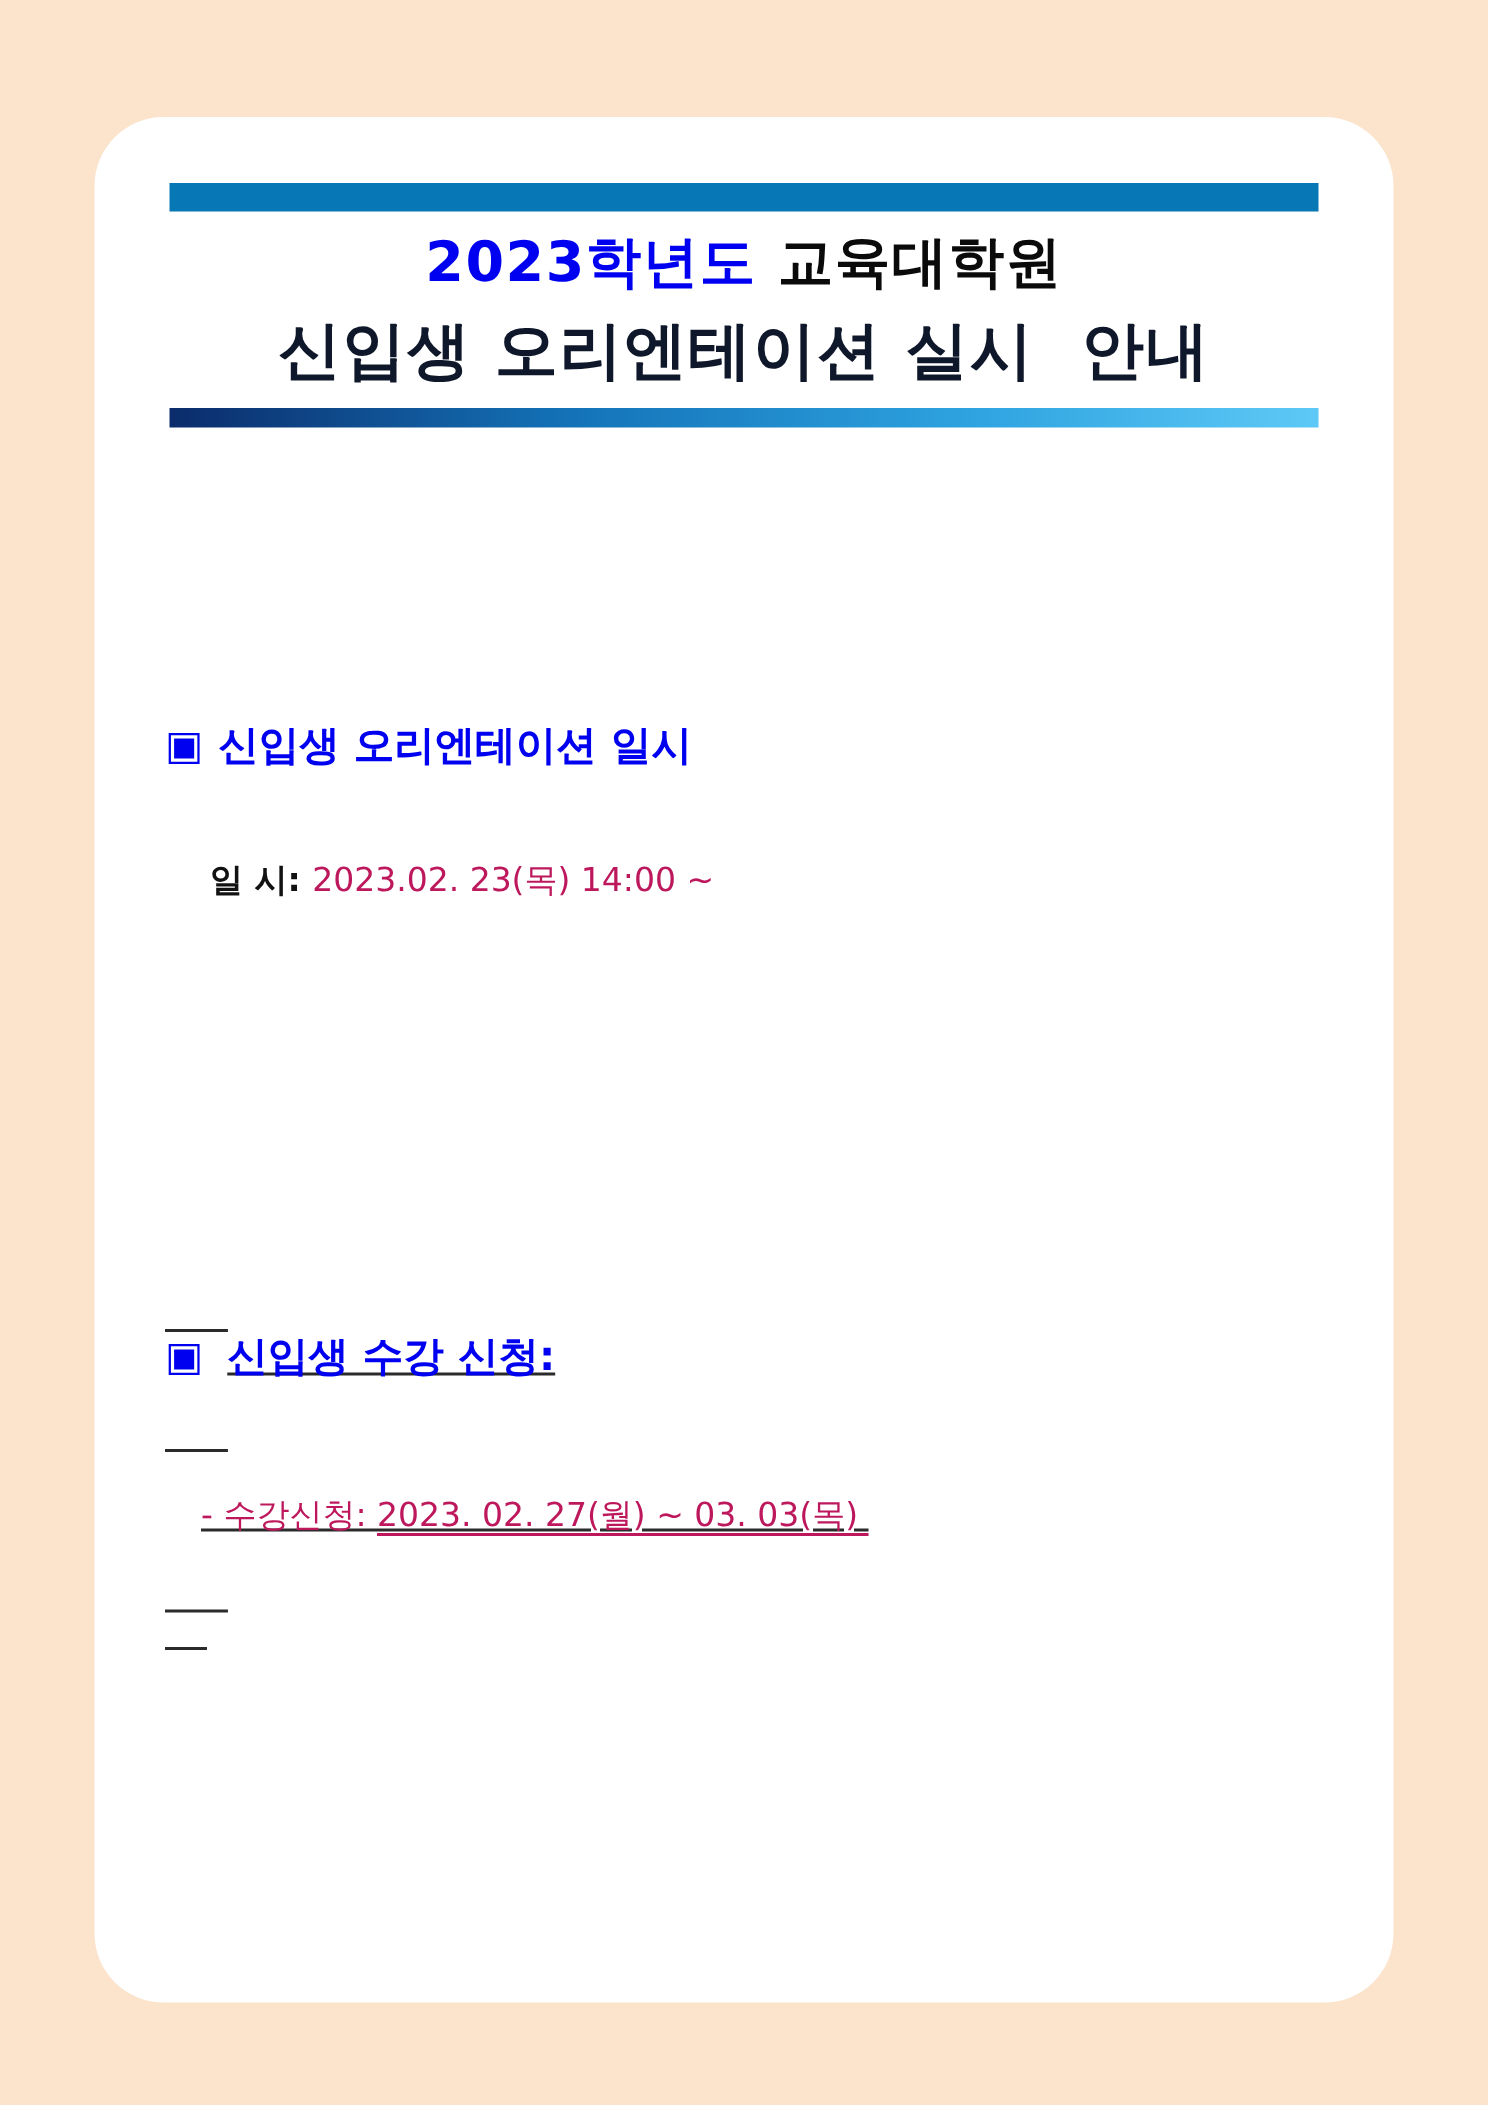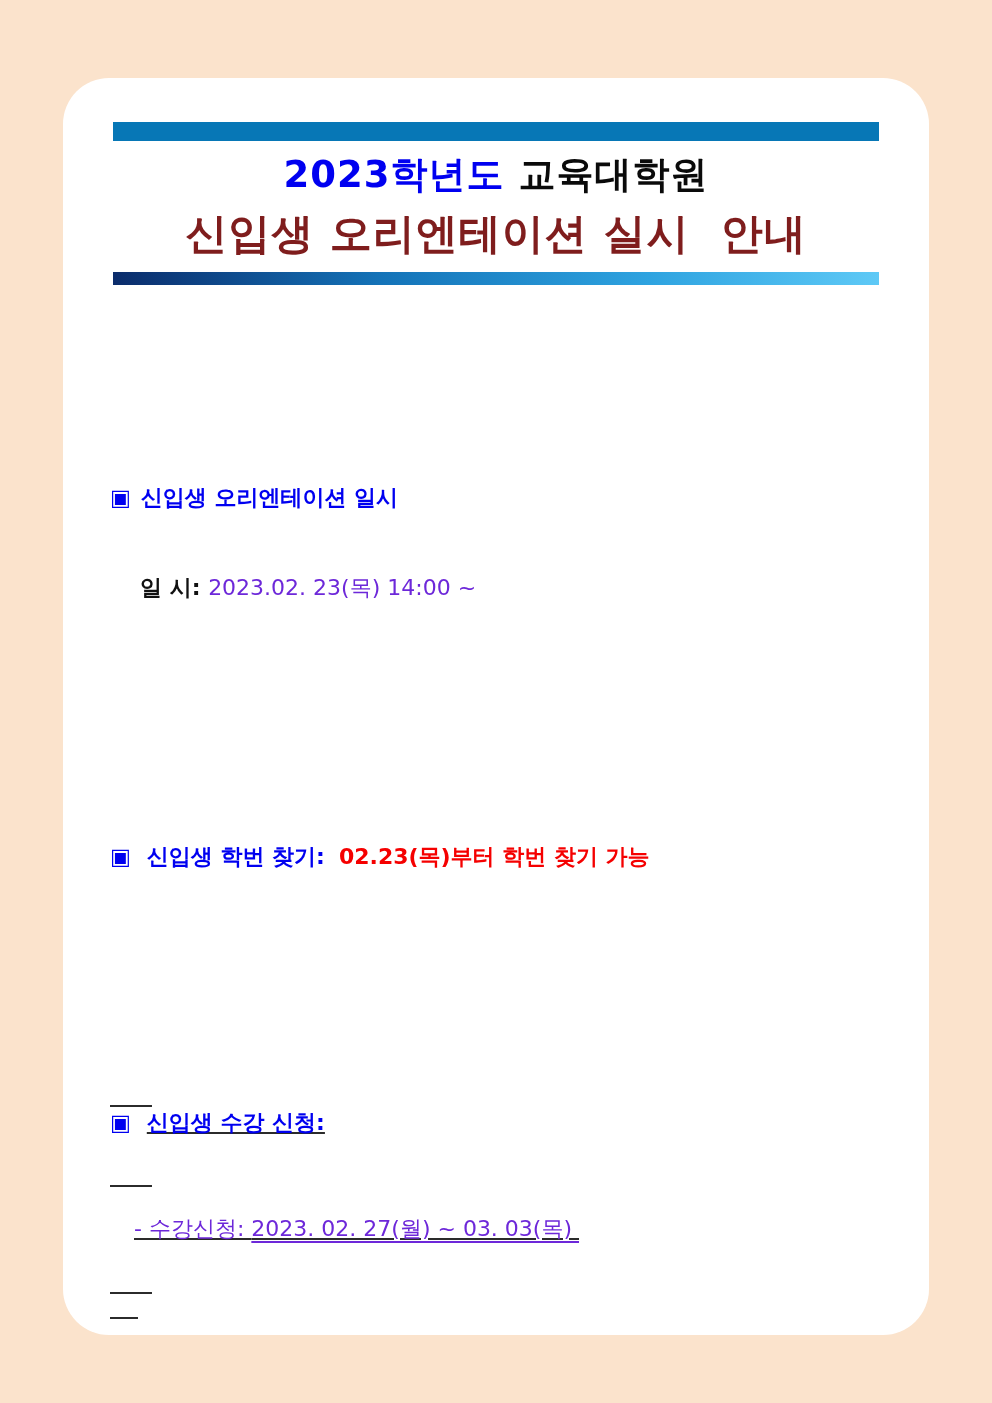--- a/index.html
+++ b/index.html
@@ -12,31 +12,31 @@
   }
   .card{
     position:absolute;left:63px;top:78px;
     width:866px;height:1257px;
     background:#ffffff;border-radius:46px;
     overflow:hidden;
   }
   .top-bar{margin:44px auto 0;width:766px;height:19px;background:#0777b6;}
   .title-line1{text-align:center;font-size:37px;font-weight:bold;margin-top:9px;color:#0a0a0a;letter-spacing:1px;white-space:pre-wrap;}
   .title-line1 .year{color:#0000f0;}
-  .title-line2{text-align:center;font-size:42px;font-weight:bold;margin-top:6px;color:#7f1d1d;white-space:pre-wrap;letter-spacing:1px;}
+  .title-line2{text-align:center;font-size:42px;font-weight:bold;margin-top:6px;color:#0f172a;white-space:pre-wrap;letter-spacing:1px;}
   .grad-bar{margin:10px auto 0;width:766px;height:13px;
     background:linear-gradient(90deg,#0b2c6b 0%,#1473b8 35%,#2ea3e0 70%,#5ec9f6 100%);}
   .content{padding:0 40px 0 47px;font-size:22px;color:#2b2b2b;white-space:pre-wrap;}
   .sec{margin-top:36px;}
-  .sec-heading{font-size:22px;font-weight:bold;color:#0000f0;line-height:30px;}
+  .sec-heading{font-size:27px;font-weight:bold;color:#0000f0;line-height:30px;}
   .bullet{color:#0000f0;font-weight:bold;margin-right:16px;}
   .bullet.tight{margin-right:10px;}
   .row{line-height:33px;}
   .lbl-bold{font-weight:bold;color:#111111;text-align:right;}
-  .val{color:#6d28d9;}
+  .val{color:#be185d;}
   .red-bold{color:#f50000;font-weight:bold;}
   .ul-val{text-decoration:underline;text-underline-offset:5px;text-decoration-thickness:1.5px;}
   .indent30{padding-left:30px;}
   .indent24{padding-left:24px;}
 </style>
 </head>
 <body>
 
 <div class="card">
 
@@ -50,23 +50,20 @@
 
   <div class="content">
 
     
     <div class="sec" style="margin-top:48px;">
       <div class="sec-heading"><span class="bullet tight">▣</span><span>신입생 오리엔테이션 일시</span></div>
       <div class="row indent30" style="margin-top:8px;"><span class="lbl-bold">일 시: </span><span class="val">2023.02. 23(목) 14:00 ~</span></div>
     </div>
 
     
-    <div class="sec" style="margin-top:38px;">
-      <div class="sec-heading"><span class="bullet">▣</span><span>신입생 학번 찾기:</span><span class="red-bold" style="margin-left:14px;">02.23(목)부터 학번 찾기 가능</span></div>
-    </div>
 
     
     <div class="sec" style="margin-top:36px;text-decoration:underline;">
       <div class="sec-heading"><span class="bullet">▣</span><span>신입생 수강 신청:</span></div>
       <div class="row indent24" style="margin-top:24px;"><span class="val">- 수강신청: </span><span class="val ul-val">2023. 02. 27(월) ~ 03. 03(목) </span></div>
       
     </div>
 
     
     

